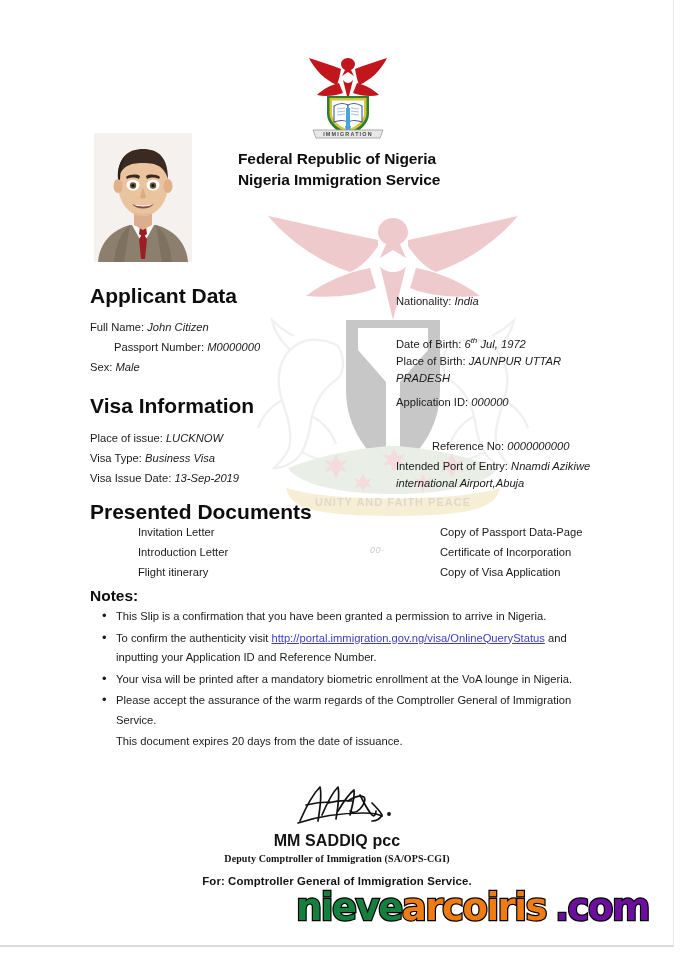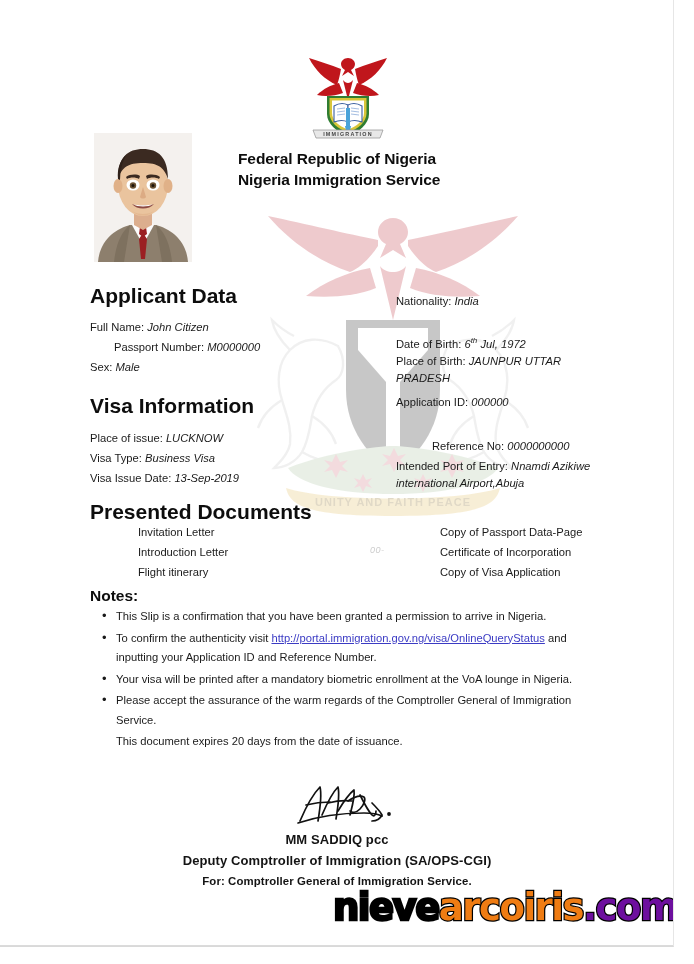--- a/index.html
+++ b/index.html
@@ -164,47 +164,47 @@
     left: 292px;
     top: 781px;
     width: 104px;
     height: 46px;
   }
   .sig-line {
     position: absolute;
     width: 674px;
     left: 0;
     text-align: center;
-    font-size: 13px;
+    font-size: 16px;
     font-weight: bold;
     color: #141414;
     letter-spacing: 0.1px;
   }
   .sig-name  { top: 832px; }
-  .sig-role  { top: 853px; font-size: 13px; }
+  .sig-role  { top: 853px; font-size: 10px; font-family: Liberation Serif, serif; }
   .sig-for   { top: 875px; font-size: 11.4px; }
 
   
   .site-watermark {
     position: absolute;
     left: 296px;
     top: 888px;
     font-size: 37px;
     font-weight: bold;
     font-family: "DejaVu Sans", sans-serif;
     letter-spacing: -1.5px;
     line-height: 40px;
     white-space: nowrap;
     -webkit-text-stroke: 2.4px #000000;
     paint-order: stroke fill;
   }
   .site-watermark span { }
-  .wm-a { color: #000000; margin-left: 37px; }
+  .wm-a { color: #15803d; }
   .wm-b { color: #ef7c13; }
-  .wm-c { color: #6d0f9e; }
+  .wm-c { color: #6d0f9e; margin-left: 9px; }
 </style>
 </head>
 <body>
 
 <div class="page">
 
   <svg class="watermark-arms" viewBox="0 0 330 320" xmlns="http://www.w3.org/2000/svg">
 
     <g fill="#c8525c">
       <path d="M165 18 c-9 0 -15 7 -15 14 c0 6 4 10 8 12 l-6 14 l13 -8 l13 8 l-6 -14 c4 -2 8 -6 8 -12 c0 -7 -6 -14 -15 -14 z"></path>

